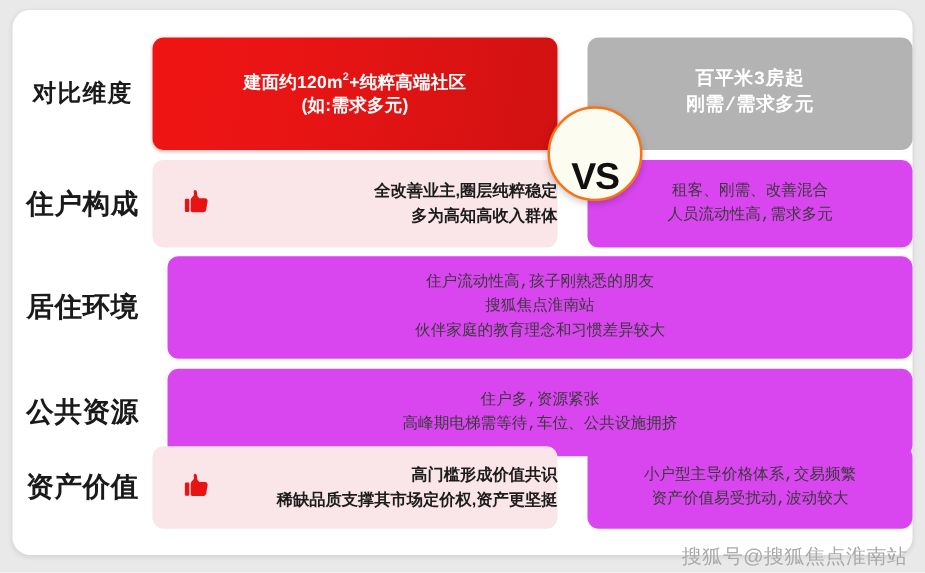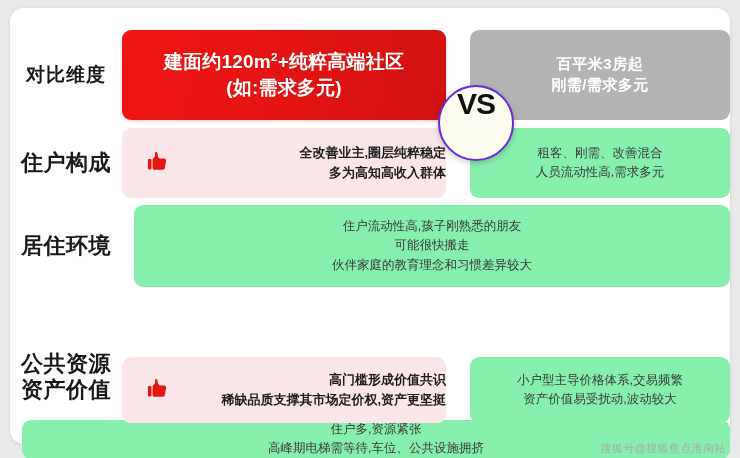--- a/index.html
+++ b/index.html
@@ -75,20 +75,21 @@
     box-sizing: border-box;
     padding-right: 12px;
     display: flex;
   }
   .con-cell {
     flex: 1 1 auto;
     box-sizing: border-box;
     padding-left: 12px;
     padding-right: 0px;
     display: flex;
+    font-family: Liberation Mono, monospace;
   }
 
   
   .panel {
     border-radius: 9px;
     box-sizing: border-box;
     width: 100%;
     display: flex;
     align-items: center;
     justify-content: center;
@@ -102,31 +103,31 @@
   .panel.head-con {
     background: #b3b3b3;
   }
   .panel.head-pro .ptext,
   .panel.head-con .ptext {
     color: #ffffff;
     font-weight: bold;
     text-align: center;
     line-height: 1.38;
   }
-  .panel.head-pro .ptext { font-size: 19px; letter-spacing: 0.2px; }
+  .panel.head-pro .ptext { font-size: 14px; letter-spacing: 0.2px; }
   .panel.head-con .ptext { font-size: 15px; letter-spacing: 0.5px; }
 
   .sup { font-size: 0.62em; vertical-align: super; line-height: 0; }
 
   
   .panel.body-pro {
     background: #fae6e9;
   }
   .panel.body-con {
-    background: #86efac;
+    background: #d946ef;
   }
 
   .panel.body-pro .ptext {
     color: #1c1c1c;
     font-weight: bold;
     font-size: 13px;
     text-align: right;
     line-height: 1.52;
     width: 100%;
     padding-left: 34px;
@@ -152,41 +153,41 @@
 
   
   .vs-badge {
     position: absolute;
     left: 428px;
     top: 77px;
     width: 72px;
     height: 72px;
     border-radius: 50%;
     background: #fdfcf0;
-    border: 2px solid #6d28d9;
+    border: 2px solid #f97316;
     box-shadow: 0 2px 6px rgba(0,0,0,0.22);
     display: flex;
-    align-items: flex-start;
+    align-items: flex-end;
     justify-content: center;
     z-index: 10;
   }
   .vs-badge span {
     font-size: 30px;
     font-weight: bold;
     color: #101010;
     letter-spacing: -1px;
     font-family: "Liberation Sans", "DejaVu Sans", sans-serif;
   }
 
   
   .watermark {
     position: absolute;
     right: 14px;
     bottom: 2px;
-    font-size: 11px;
+    font-size: 16px;
     color: #a9a9a9;
     letter-spacing: 0.4px;
     white-space: nowrap;
     z-index: 12;
   }
 </style>
 </head>
 <body>
 
 <div class="page">
@@ -238,27 +239,27 @@
         </div>
       </div>
 
       <div class="row" style="top:197px; height:82px;">
         <div class="label-cell">
           <span>居住环境</span>
         </div>
         <div class="con-cell">
           <div class="panel body-con">
             <div class="ptext" style="white-space:pre-line">住户流动性高,孩子刚熟悉的朋友
-可能很快搬走
+搜狐焦点淮南站
 伙伴家庭的教育理念和习惯差异较大</div>
           </div>
         </div>
       </div>
 
-      <div class="row" style="top:300px; height:70px;flex-direction:column;">
+      <div class="row" style="top:287px; height:70px;">
         <div class="label-cell">
           <span>公共资源</span>
         </div>
         <div class="con-cell">
           <div class="panel body-con">
             <div class="ptext" style="white-space:pre-line">住户多,资源紧张
 高峰期电梯需等待,车位、公共设施拥挤</div>
           </div>
         </div>
       </div>

